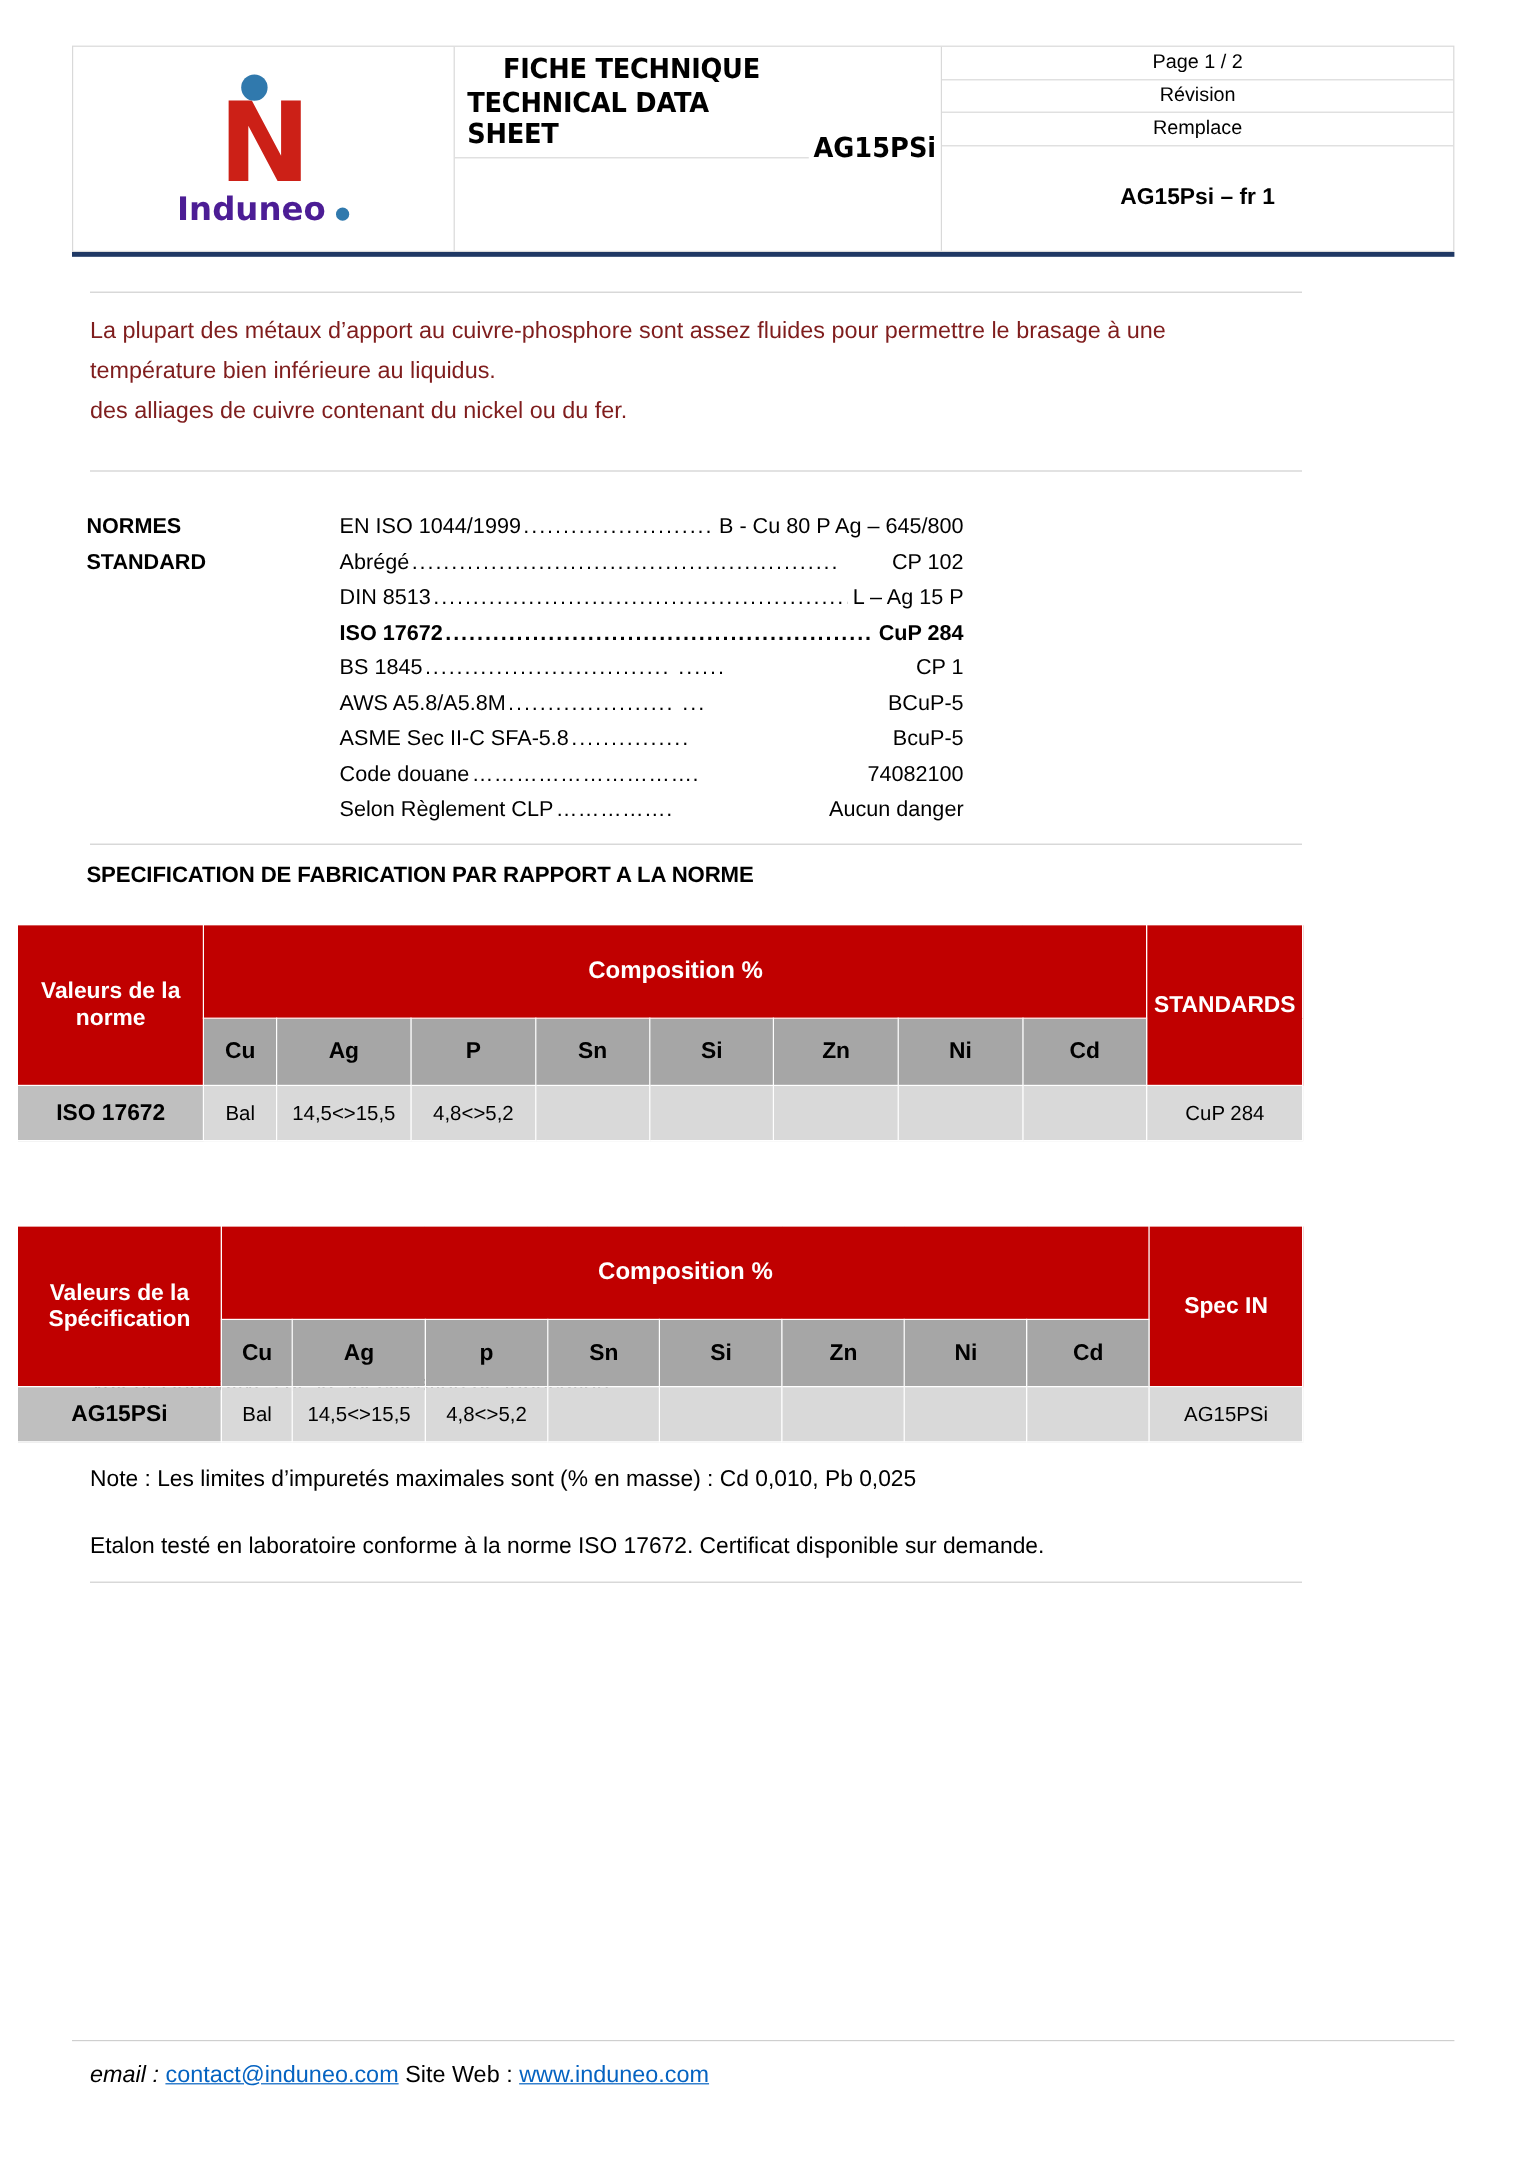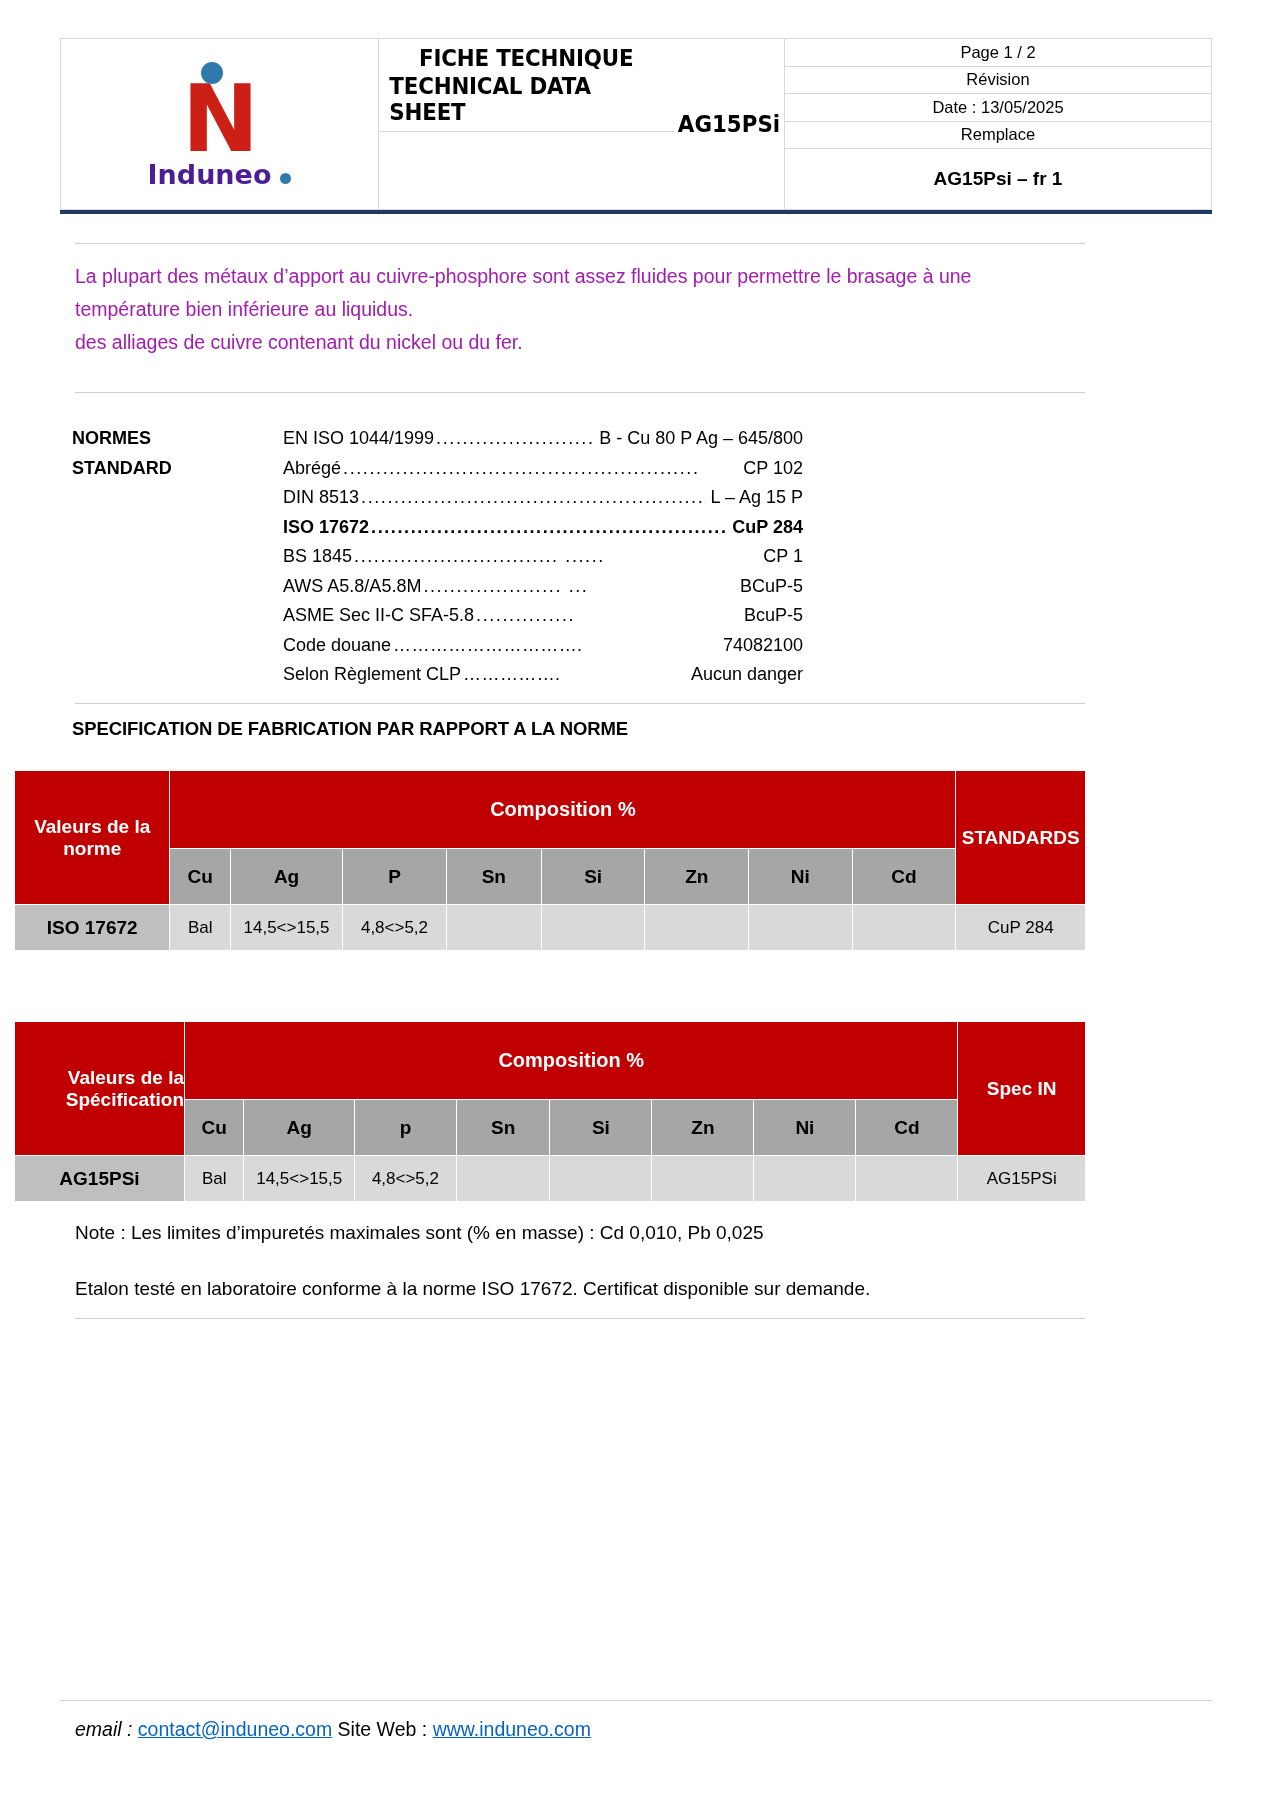--- a/index.html
+++ b/index.html
@@ -155,21 +155,21 @@
     position: absolute;
     height: 1px;
     background: #cfcfcf;
   }
   .para {
     position: absolute;
     left: 75px;
     width: 1010px;
     font-size: 19.5px;
     line-height: 33px;
-    color: #a21caf;
+    color: #7f1d1d;
   }
   .para span { display: block; }
 
   
   .normes-labels {
     position: absolute;
     left: 72px;
     top: 424px;
     font-size: 18px;
     font-weight: bold;
@@ -288,21 +288,20 @@
         <div class="hdr-title-line">TECHNICAL DATA SHEET</div>
       </div>
       <div class="hdr-mid-bot">
         <div class="hdr-ref">AG15PSi</div>
       </div>
     </div>
 
     <div class="hdr-right">
       <div class="hdr-r-cell">Page 1 / 2</div>
       <div class="hdr-r-cell">Révision</div>
-      <div class="hdr-r-cell">Date : 13/05/2025</div>
       <div class="hdr-r-cell">Remplace</div>
       <div class="hdr-r-cell last">AG15Psi – fr 1</div>
     </div>
   </div>
 
   <div class="hdr-rule"></div>
 
   <div class="hr-light" style="left:75px; top:243px; width:1010px;"></div>
 
   <div class="para" style="top:260px;">
@@ -425,21 +424,21 @@
         <col style="width:96px">
       <col style="width:88px">
         <col style="width:96px">
         <col style="width:96px">
         <col style="width:96px">
       <col style="width:96px">
         <col style="width:120px">
     </colgroup>
     <tbody>
       <tr>
-        <td class="c-red rowlabel" rowspan="2" style="height:78px;text-align:right;">Valeurs de la Spécification</td>
+        <td class="c-red rowlabel" rowspan="2" style="height:78px;">Valeurs de la Spécification</td>
         <td class="c-red compo" colspan="8" style="height:78px;">Composition  %</td>
         <td class="c-red stdhead" rowspan="2">Spec IN</td>
       </tr>
       <tr>
         <td class="c-gray elhead" style="height:56px;">Cu</td>
         <td class="c-gray elhead">Ag</td>
         <td class="c-gray elhead">p</td>
         <td class="c-gray elhead">Sn</td>
         <td class="c-gray elhead">Si</td>
         <td class="c-gray elhead">Zn</td>

